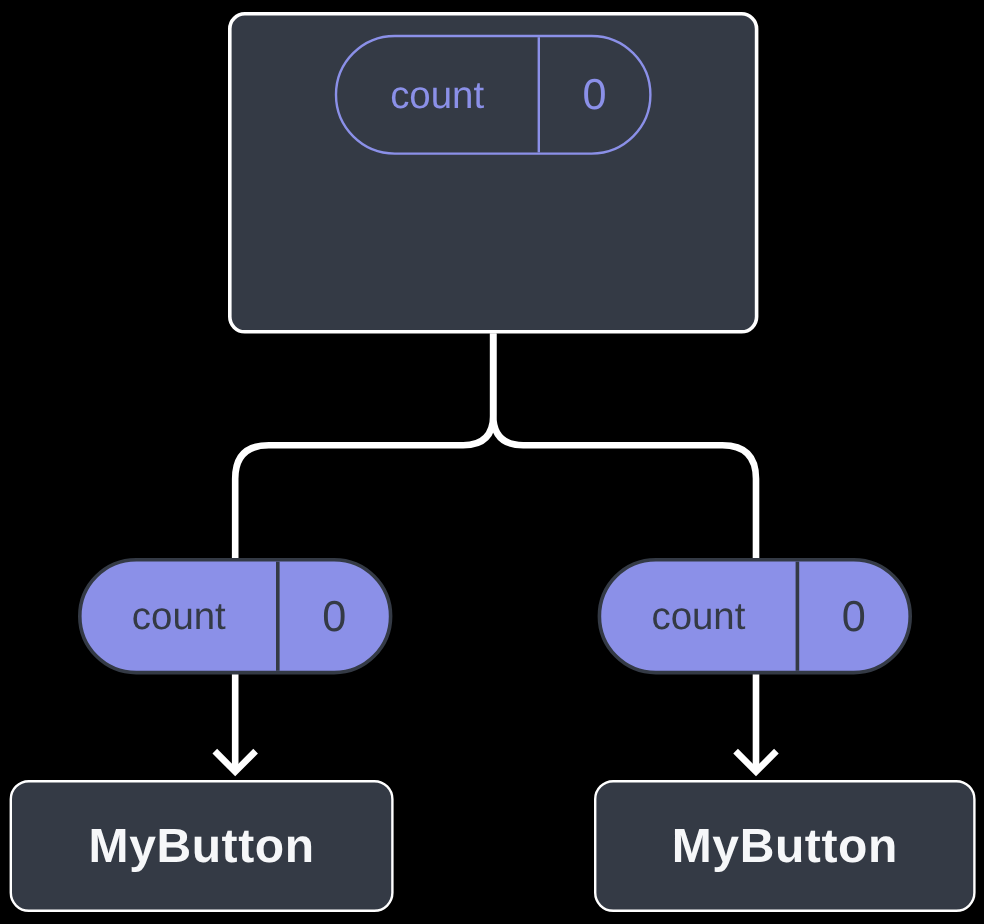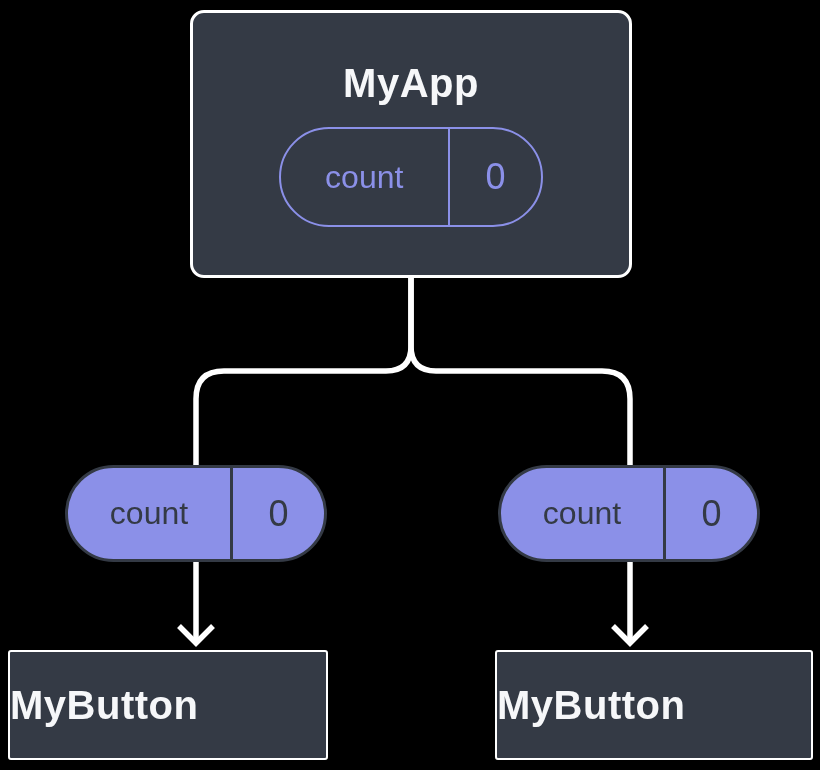--- a/index.html
+++ b/index.html
@@ -89,45 +89,44 @@
     background: #343A45;
   }
   .pill .value-sec {
     width: 91px;
     display: flex;
     align-items: center;
     justify-content: center;
     font-size: 36px;
   }
   .leaf-node {
-    border-radius: 3px;
+    border-radius: 16px;
     border-width: 2.5px;
     display: flex;
     align-items: center;
-    justify-content: flex-start;
+    justify-content: center;
   }
   .leaf-left  { left: 8px;   top: 650px; width: 320px; height: 110px; }
   .leaf-right { left: 495px; top: 650px; width: 318px; height: 110px; }
 </style>
 </head>
 <body>
 
 <div class="canvas">
 
   <svg class="connectors" viewBox="0 0 820 770" aria-hidden="true">
     <g stroke="#FFFFFF" stroke-width="5.5" fill="none">
       <path d="M411 278 V346 Q411 371 386 371 H224 Q196 371 196 399 V640"></path>
       <path d="M411 278 V346 Q411 371 436 371 H602 Q630 371 630 399 V640"></path>
       <path d="M179 626 L196 643 L213 626"></path>
       <path d="M613 626 L630 643 L647 626"></path>
     </g>
   </svg>
 
   <div class="node root-node">
-    <div class="node-title">MyApp</div>
     <div class="pill pill-outline">
       <div class="label-sec">count</div>
       <div class="divider"></div>
       <div class="value-sec">0</div>
     </div>
   </div>
 
   <div class="pill pill-solid pill-solid-left">
     <div class="label-sec">count</div>
     <div class="divider"></div>

